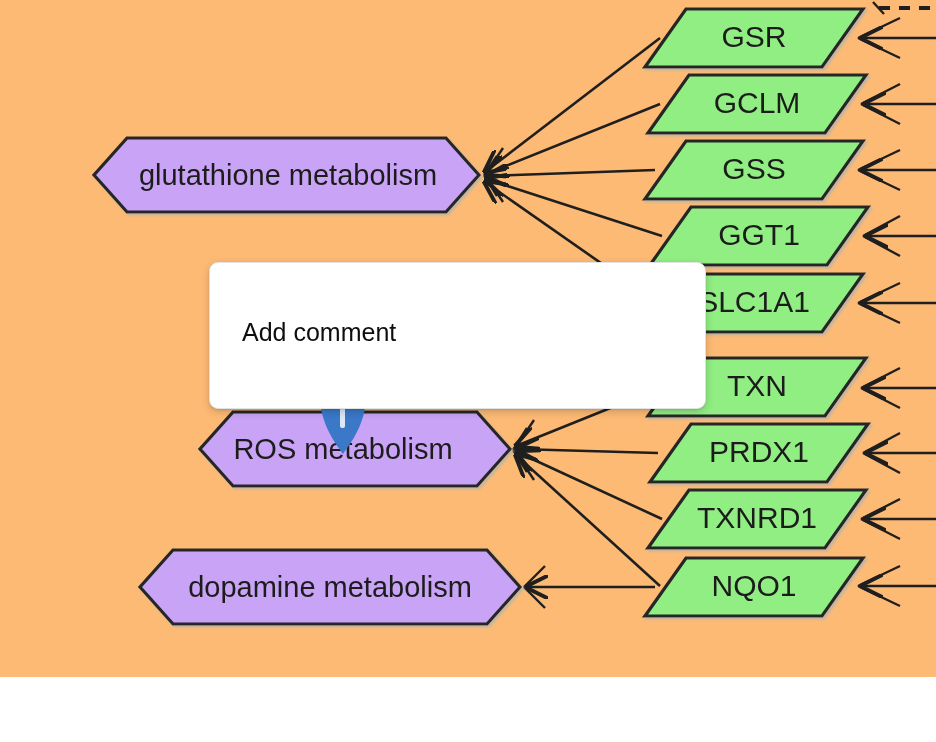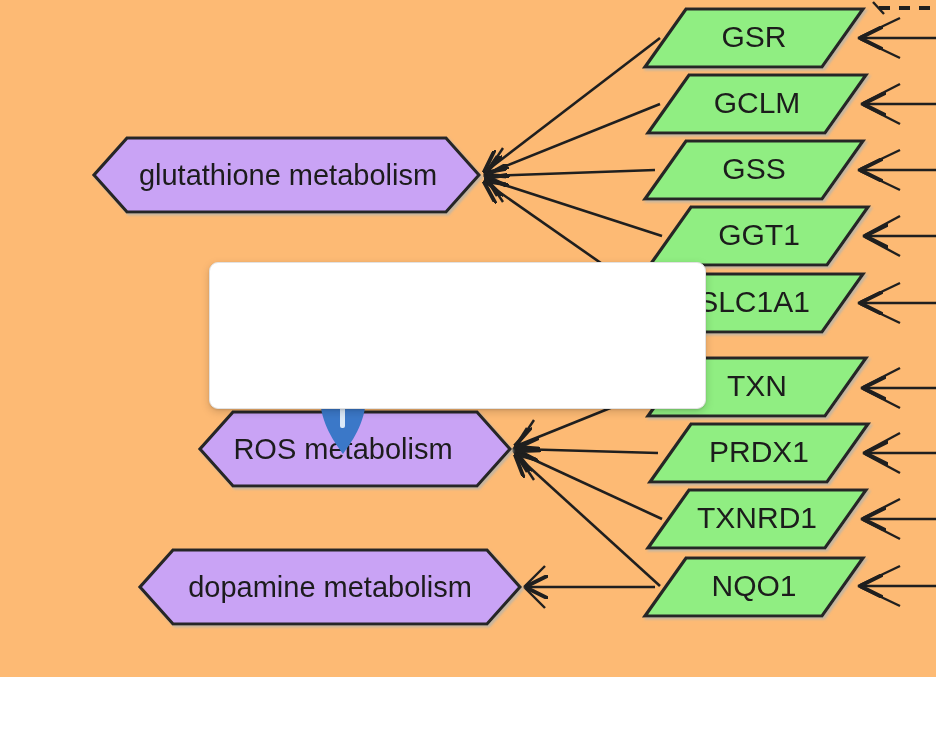--- a/index.html
+++ b/index.html
@@ -197,15 +197,16 @@
       </g>
     </g>
 
     <g>
       <path d="M 320 396 L 366 396 C 366 424 350 444 343 454 C 336 444 320 424 320 396 Z" fill="#3b78c8"></path>
       <rect x="340" y="400" width="5" height="28" rx="2" fill="#dbe9f8"></rect>
     </g>
   </svg>
 
   <div id="context-menu">
+    <div class="menu-item enabled">Add comment</div>
   </div>
 
 </div>
 
 </body></html>

